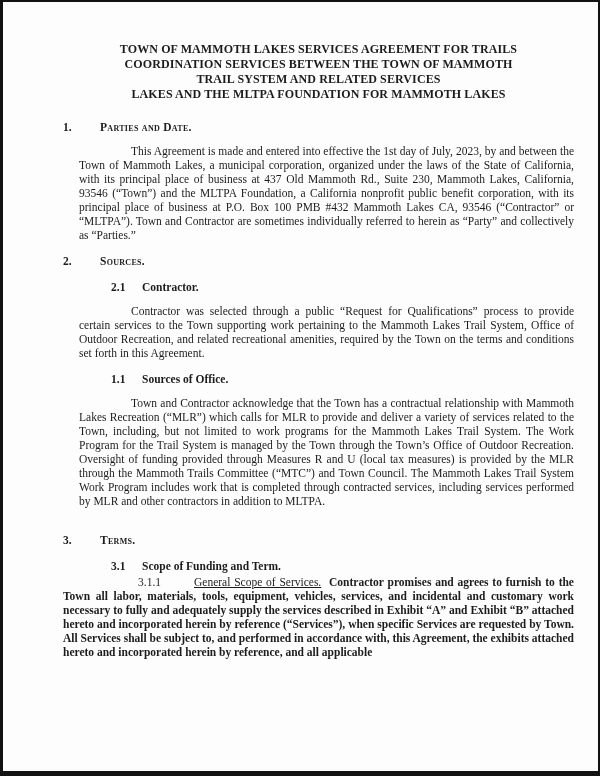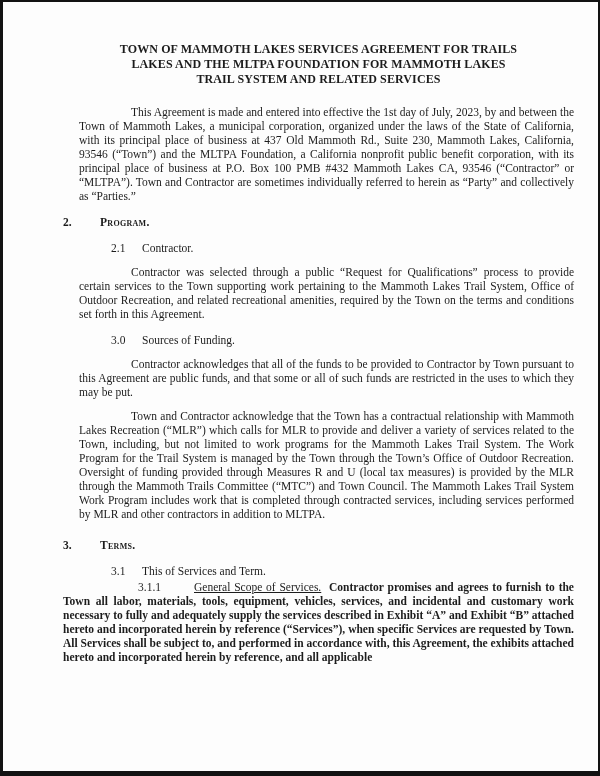--- a/index.html
+++ b/index.html
@@ -36,32 +36,32 @@
   }
   .h1 .num {
     display: inline-block;
     width: 37px;
   }
   .h1 .sc {
     font-variant: small-caps;
     letter-spacing: 0.3px;
   }
   .h2 {
-    font-weight: normal;
+    font-weight: bold;
     margin: 12px 0 10px 48px;
   }
   .h2 .num {
     display: inline-block;
     width: 31px;
   }
   .h2.tight {
     margin-bottom: 2px;
   }
   .h1.sect3 {
-    margin-top: 17px;
+    margin-top: 25px;
   }
   .para {
     text-align: justify;
     text-indent: 52px;
     margin: 0 0 10px 16px;
   }
   .clause {
     text-align: justify;
     text-indent: 75px;
     margin: 0;
@@ -78,47 +78,50 @@
     font-weight: bold;
   }
 </style>
 </head>
 <body>
 
 <div class="page">
 
   <div class="doc-title">
     <div>TOWN OF MAMMOTH LAKES SERVICES AGREEMENT FOR TRAILS</div>
+    <div>COORDINATION SERVICES BETWEEN THE TOWN OF MAMMOTH</div>
+    <div>TRAIL SYSTEM AND RELATED SERVICES</div>
     <div>LAKES AND THE MLTPA FOUNDATION FOR MAMMOTH LAKES</div>
-    <div>TRAIL SYSTEM AND RELATED SERVICES</div>
   </div>
 
+  <div class="h1">
+    <span class="num">1.</span><span class="sc">Parties and Date.</span>
+  </div>
   <p class="para">This Agreement is made and entered into effective the 1st day of July, 2023, by and between the Town of Mammoth Lakes, a municipal corporation, organized under the laws of the State of California, with its principal place of business at 437 Old Mammoth Rd., Suite 230, Mammoth Lakes, California, 93546 (“Town”) and the MLTPA Foundation, a California nonprofit public benefit corporation, with its principal place of business at P.O. Box 100 PMB #432 Mammoth Lakes CA, 93546 (“Contractor” or “MLTPA”). Town and Contractor are sometimes individually referred to herein as “Party” and collectively as “Parties.”</p>
 
   <div class="h1">
-    <span class="num">2.</span><span class="sc">Program.</span>
+    <span class="num">2.</span><span class="sc">Sources.</span>
   </div>
 
   <div class="h2">
     <span class="num">2.1</span><span>Contractor.</span>
   </div>
   <p class="para">Contractor was selected through a public “Request for Qualifications” process to provide certain services to the Town supporting work pertaining to the Mammoth Lakes Trail System, Office of Outdoor Recreation, and related recreational amenities, required by the Town on the terms and conditions set forth in this Agreement.</p>
 
   <div class="h2">
-    <span class="num">3.0</span><span>Sources of Funding.</span>
+    <span class="num">1.1</span><span>Sources of Office.</span>
   </div>
-  <p class="para">Contractor acknowledges that all of the funds to be provided to Contractor by Town pursuant to this Agreement are public funds, and that some or all of such funds are restricted in the uses to which they may be put.</p>
 
   <p class="para">Town and Contractor acknowledge that the Town has a contractual relationship with Mammoth Lakes Recreation (“MLR”) which calls for MLR to provide and deliver a variety of services related to the Town, including, but not limited to work programs for the Mammoth Lakes Trail System. The Work Program for the Trail System is managed by the Town through the Town’s Office of Outdoor Recreation. Oversight of funding provided through Measures R and U (local tax measures) is provided by the MLR through the Mammoth Trails Committee (“MTC”) and Town Council. The Mammoth Lakes Trail System Work Program includes work that is completed through contracted services, including services performed by MLR and other contractors in addition to MLTPA.</p>
 
   <div class="h1 sect3">
     <span class="num">3.</span><span class="sc">Terms.</span>
   </div>
 
   <div class="h2 tight">
-    <span class="num">3.1</span><span>This of Services and Term.</span>
+    <span class="num">3.1</span><span>Scope of Funding and Term.</span>
   </div>
 
   <p class="clause">
     <span class="cnum">3.1.1</span><span class="lead">General Scope of Services.</span> <span class="rest">Contractor promises and agrees to furnish to the Town all labor, materials, tools, equipment, vehicles, services, and incidental and customary work necessary to fully and adequately supply the services described in Exhibit “A” and Exhibit “B” attached hereto and incorporated herein by reference (“Services”), when specific Services are requested by Town. All Services shall be subject to, and performed in accordance with, this Agreement, the exhibits attached hereto and incorporated herein by reference, and all applicable</span>
   </p>
 
 </div>
 
 </body></html>

